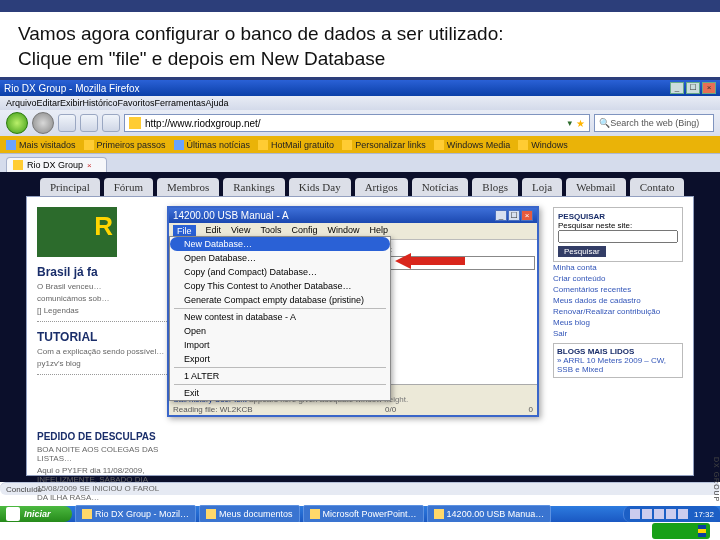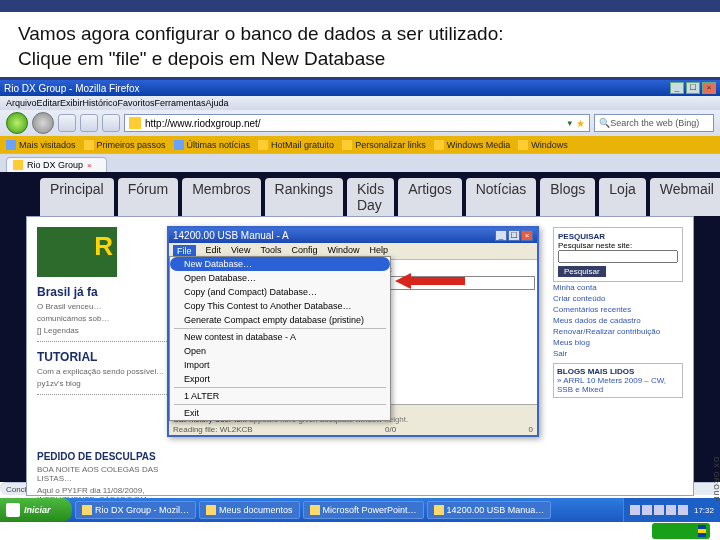--- a/index.html
+++ b/index.html
@@ -30,21 +30,21 @@
   .bm .ic { width:10px;height:10px;background:#fc3; }
   .bm .ic.b { background:#6aa3ff; }
 
   .tabstrip { background:#d5dcec; height:18px; display:flex; align-items:flex-end; padding-left:6px; }
   .tab { background:#f6f7fa; border:1px solid #a7b2cc; border-bottom:none; border-radius:4px 4px 0 0; padding:2px 14px 2px 6px; font-size:9px; display:flex; align-items:center; gap:4px; }
   .tab .tfav { width:10px;height:10px;background:#fc3; }
   .tab .x { color:#c33; font-size:8px; }
 
   .page-body { position:relative; background:#0b0f2b; height: 310px; padding-top:6px; }
   .site-tabs { display:flex; gap:4px; padding-left:40px; }
-  .site-tab { background:#dcdfe8; border-radius:4px 4px 0 0; padding:3px 10px; font-size:14px; color:#333; }
+  .site-tab { background:#dcdfe8; border-radius:4px 4px 0 0; padding:3px 10px; font-size:11px; color:#333;font-family:Liberation Serif, serif; }
   .site-main { margin:0 26px; background:#fff; height:280px; border:1px solid #93a0c0; position:relative; padding:10px; display:flex; gap:10px; }
   .left-col { width:130px; }
   .logo { width:80px; height:50px; background:#2c6b2c; position:relative; }
   .logo::after { content:"R"; position:absolute; right:4px; top:4px; color:#ffd400; font-size:26px; font-weight:bold; }
   .left-col h3 { font-size:12px; color:#1a2e6a; margin-top:8px; }
   .left-col p { font-size:8px; color:#666; margin:3px 0; }
   .left-divider { border-top:1px dotted #999; margin:6px 0; }
   .left-link { color:#3255b8; font-size:8px; }
   .right-col { width:130px; }
   .search-block { border:1px solid #bbb; padding:4px; font-size:8px; }
@@ -75,26 +75,26 @@
   .file-menu .mi { padding:2px 18px 2px 14px; white-space:nowrap; }
   .file-menu .mi.hl { background:#2a61d6; color:#fff;border-radius:7px; }
   .file-menu hr { border:none; border-top:1px solid #bbb; margin:1px 4px; }
   .status-area { background:#ece9d8; border-top:1px solid #aaa; padding:1px 4px; font-size:8px; color:#555; }
   .status-text { color:#1a3f9e; }
   .status-row2 { display:flex; justify-content:space-between; margin-top:1px; }
   
   .red-arrow { position:absolute; top:56px; left:368px; z-index:15; }
   .red-arrow svg { display:block; }
 
-  .taskbar { position:absolute; bottom:18px; left:0; right:0; height:24px; background:linear-gradient(#2d7bdf,#1a58c2); display:flex; align-items:center; font-size:9px; color:#fff; }
+  .taskbar { position:absolute; bottom:18px; left:0; right:0; height:16px; background:linear-gradient(#2d7bdf,#1a58c2); display:flex; align-items:center; font-size:9px; color:#fff; }
   .start { background:linear-gradient(#4cb940,#258a1a); height:100%; width:72px; display:flex; align-items:center; padding-left:6px; gap:4px; border-radius:0 10px 10px 0; font-weight:bold; font-style:italic; }
   .start .orb { width:14px;height:14px;background:#fff; border-radius:2px; }
   .tbtn { background:#3a74d0; border:1px solid #5d92e2; height:18px; margin-left:3px; padding:0 6px; display:flex; align-items:center; gap:3px; border-radius:2px; }
   .tbtn .tic { width:10px;height:10px;background:#ffd86a; }
-  .systray { margin-left:auto; background:#1c5fc5; height:100%; padding:0 6px; display:flex; align-items:center; gap:2px; border-left:1px solid #4a83dd; }
+  .systray { margin-left:auto; background:#1c5fc5; height:100%; padding:0 6px; display:flex; align-items:center; gap:2px; border-left:1px solid #4a83dd;border-radius:7px; }
   .systray .sic { width:10px;height:10px;background:#cce; }
   .systray .time { font-size:8px; margin-left:4px; }
 
   .bottom-strip { position:absolute; bottom:0; right:0; left:0; height:18px; background:#fff; display:flex; justify-content:flex-end; align-items:center; padding-right:10px; }
   .riologo { width:58px; height:16px; background:#18a018; border-radius:3px; position:relative; }
   .riologo::before { content:""; position:absolute; right:4px; top:2px; width:8px; height:12px; background:linear-gradient(#0b3f9e 33%,#ffd400 33% 66%,#0b3f9e 66%); }
   .dxlabel { font-size:7px; color:#444; writing-mode:vertical-rl; position:absolute; right:0; bottom:38px; letter-spacing:1px; }
 
   .ff-status { background:#e6eaf3; height:13px; border-top:1px solid #b8c2da; font-size:8px; color:#444; padding:0 6px; display:flex; align-items:center;border-radius:6px; }
 </style>

